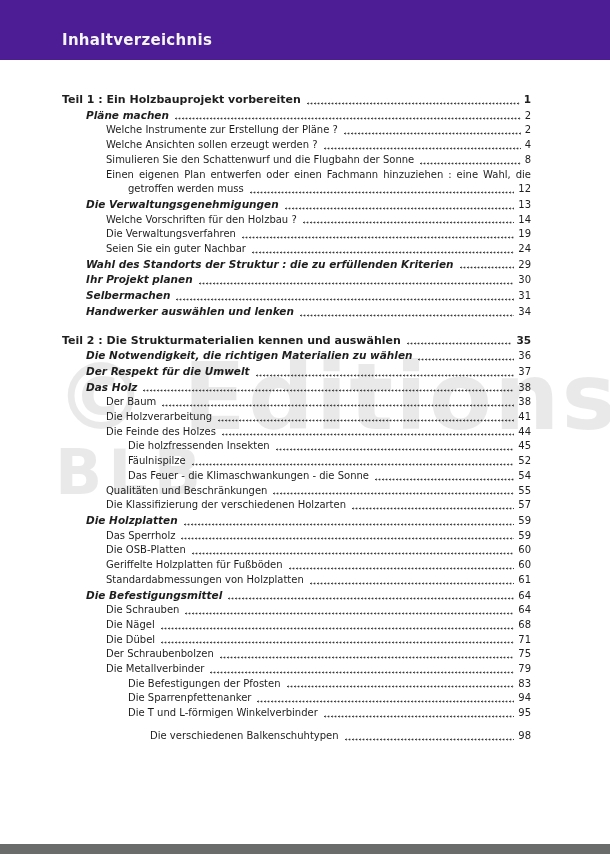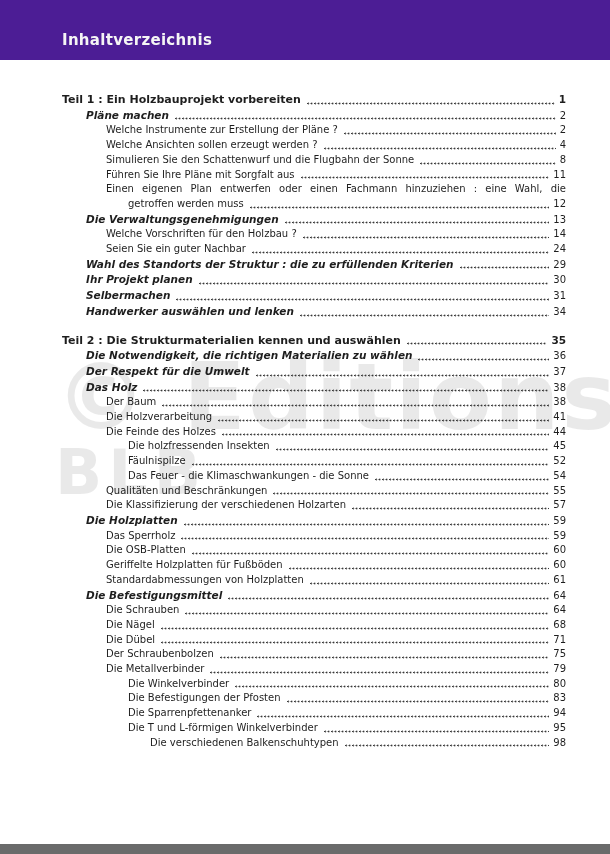--- a/index.html
+++ b/index.html
@@ -34,33 +34,33 @@
   .wm-line{
     position:absolute;font-weight:bold;color:rgba(0,0,0,0.085);
     white-space:nowrap;line-height:1;
   }
   .wm-line1{left:55px;top:352px;font-size:92px;letter-spacing:2px;}
   .wm-line2{left:55px;top:442px;font-size:62px;letter-spacing:6px;}
 
   
   .content{
     position:absolute;left:0;top:60px;width:610px;
-    padding:32px 44px 0 62px;box-sizing:border-box;z-index:2;
+    padding:32px 79px 0 62px;box-sizing:border-box;z-index:2;
   }
   .row{
     display:flex;align-items:baseline;
     font-size:10px;line-height:14.7px;white-space:nowrap;
   }
   .row.part{font-weight:bold;font-size:11px;}
   .row.section{font-weight:bold;font-style:italic;font-size:10.5px;}
   .row.part .lbl{margin-left:0;}
   .row.section .lbl{margin-left:24px;}
   .row.sub .lbl{margin-left:44px;}
   .row.subsub .lbl{margin-left:66px;}
-  .row.subsubsub .lbl{margin-left:88px;}
+  .row.subsubsub .lbl{margin-left:88px;margin-top:8px;}
   .row.spacer-before{margin-top:13px;text-align:center;}
   .row.wrapline .lbl{
     flex:1;text-align:justify;text-align-last:justify;white-space:normal;
   }
   .leader{
     flex:1;height:3px;align-self:flex-end;margin:0 4px 3px 6px;
     background-image:radial-gradient(circle at 1.1px 1.5px,#3a3a3a 0.9px,transparent 1.15px);
     background-size:3.5px 3px;background-repeat:repeat-x;background-position:0 bottom;
   }
   .pg{font-style:normal;}
@@ -100,44 +100,44 @@
       <div class="row sub">
         <span class="lbl">Welche Ansichten sollen erzeugt werden ?</span>
         <span class="leader"></span>
         <span class="pg">4</span>
       </div>
       <div class="row sub">
         <span class="lbl">Simulieren Sie den Schattenwurf und die Flugbahn der Sonne</span>
         <span class="leader"></span>
         <span class="pg">8</span>
       </div>
-      <div class="row sub">
-        <span class="lbl">Führen Sie Ihre Pläne mit Sorgfalt aus</span>
-        <span class="leader"></span>
-        <span class="pg">11</span>
-      </div>
       <div class="row sub wrapline">
         <span class="lbl">Einen eigenen Plan entwerfen oder einen Fachmann hinzuziehen : eine Wahl, die</span>
       </div>
       <div class="row subsub">
         <span class="lbl">getroffen werden muss</span>
         <span class="leader"></span>
         <span class="pg">12</span>
       </div>
       <div class="row section">
         <span class="lbl">Die Verwaltungsgenehmigungen</span>
         <span class="leader"></span>
         <span class="pg">13</span>
       </div>
       <div class="row sub">
         <span class="lbl">Welche Vorschriften für den Holzbau ?</span>
         <span class="leader"></span>
         <span class="pg">14</span>
       </div>
       <div class="row sub">
+        <span class="lbl">Die Verwaltungsverfahren</span>
+        <span class="leader"></span>
+        <span class="pg">19</span>
+      </div>
+      <div class="row sub">
         <span class="lbl">Seien Sie ein guter Nachbar</span>
         <span class="leader"></span>
         <span class="pg">24</span>
       </div>
       <div class="row section">
         <span class="lbl">Wahl des Standorts der Struktur : die zu erfüllenden Kriterien</span>
         <span class="leader"></span>
         <span class="pg">29</span>
       </div>
       <div class="row section">
@@ -264,25 +264,20 @@
         <span class="lbl">Der Schraubenbolzen</span>
         <span class="leader"></span>
         <span class="pg">75</span>
       </div>
       <div class="row sub">
         <span class="lbl">Die Metallverbinder</span>
         <span class="leader"></span>
         <span class="pg">79</span>
       </div>
       <div class="row subsub">
-        <span class="lbl">Die Winkelverbinder</span>
-        <span class="leader"></span>
-        <span class="pg">80</span>
-      </div>
-      <div class="row subsub">
         <span class="lbl">Die Befestigungen der Pfosten</span>
         <span class="leader"></span>
         <span class="pg">83</span>
       </div>
       <div class="row subsub">
         <span class="lbl">Die Sparrenpfettenanker</span>
         <span class="leader"></span>
         <span class="pg">94</span>
       </div>
       <div class="row subsub">

